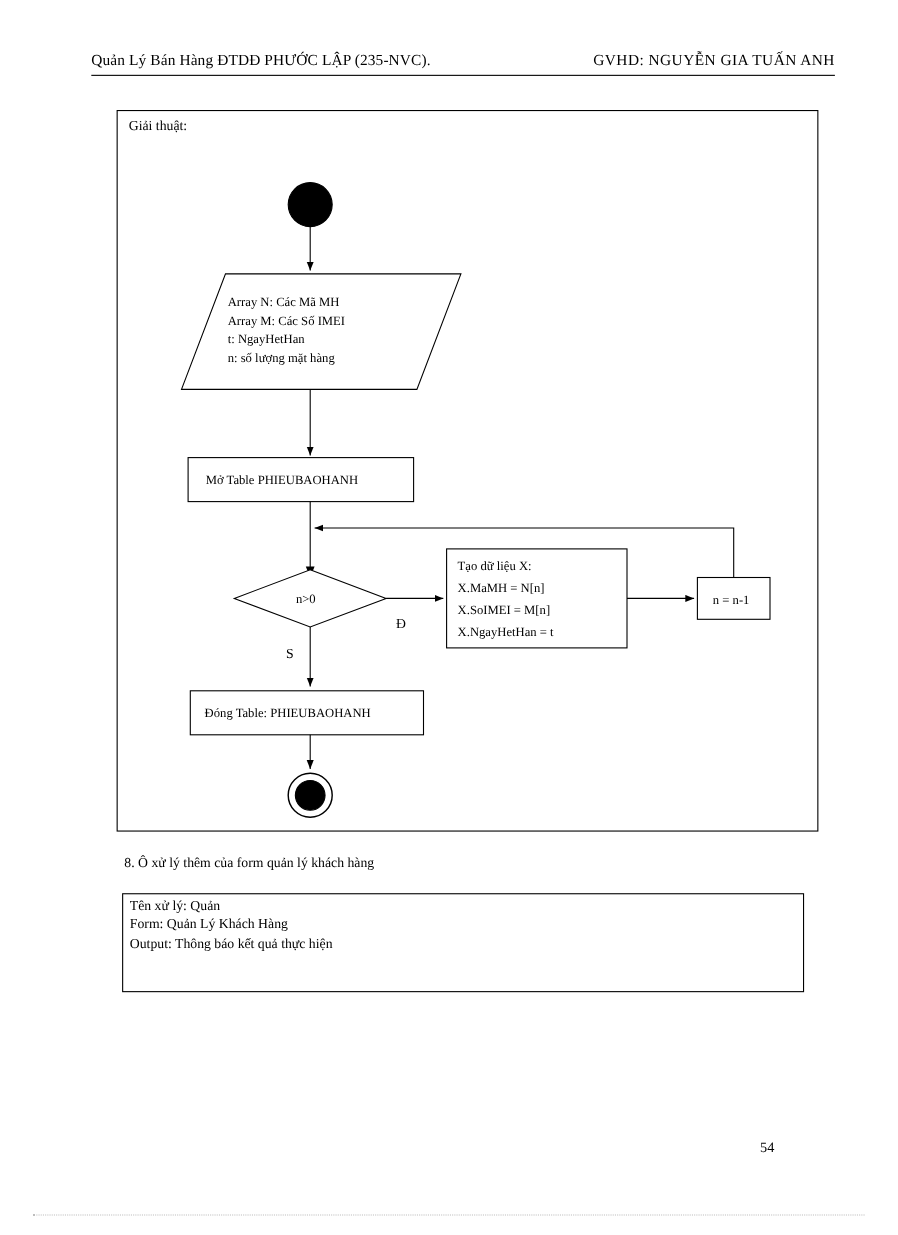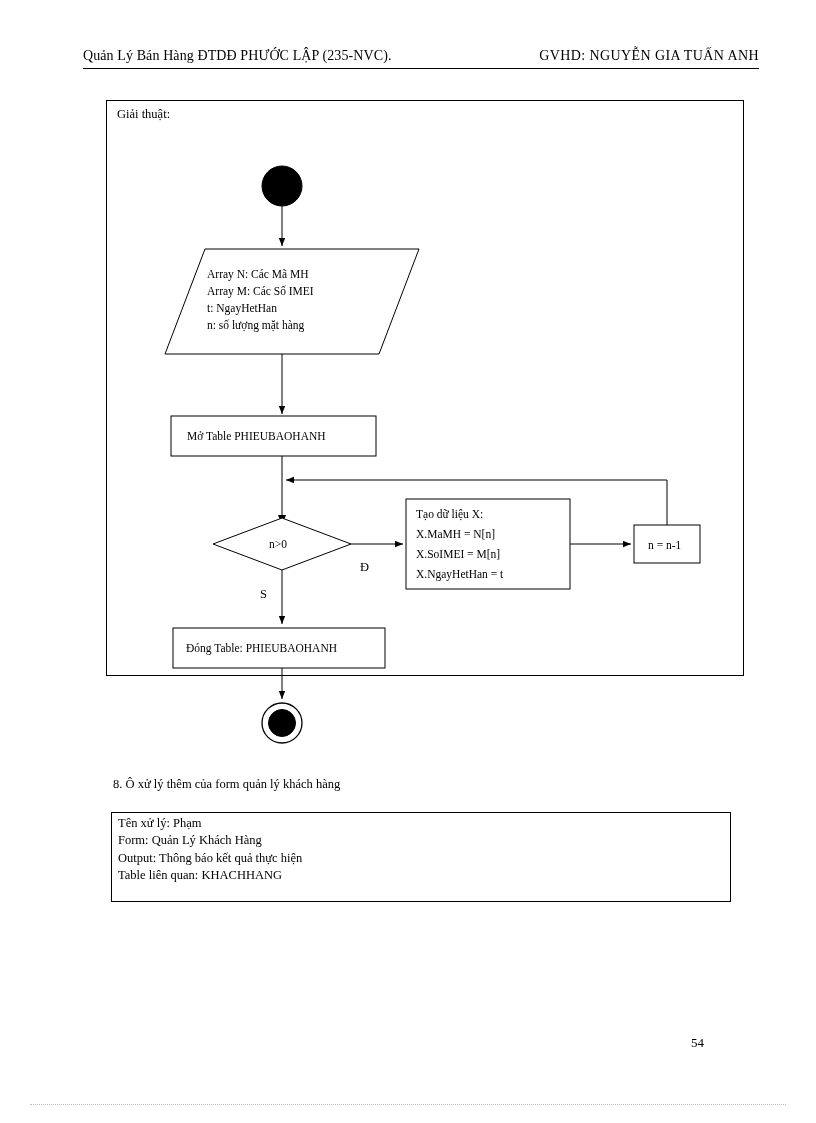--- a/index.html
+++ b/index.html
@@ -56,21 +56,21 @@
     height: 1px;
     background: #000;
   }
 
   
   .algo-frame {
     position: absolute;
     left: 106px;
     top: 100px;
     width: 638px;
-    height: 576px;
+    height: 656px;
     border: 1px solid #000;
     box-sizing: border-box;
     background: #fff;
   }
   .algo-label {
     position: absolute;
     left: 10px;
     top: 6px;
     font-size: 12.5px;
   }
@@ -219,24 +219,23 @@
       <line x1="175" y1="567" x2="175" y2="598" stroke="#000" stroke-width="1" marker-end="url(#arrow)"></line>
 
       <circle cx="175" cy="622" r="20" fill="#fff" stroke="#000" stroke-width="1.3"></circle>
       <circle cx="175" cy="622" r="13.5" fill="#000" stroke="#000" stroke-width="1"></circle>
     </svg>
   </div>
 
   <div class="section-caption">8. Ô xử lý thêm của form quản lý khách hàng</div>
 
   <div class="spec-box">
-    <div class="spec-line">Tên xử lý:  Phạm</div>
+    <div class="spec-line">Tên xử lý:  Quản</div>
     <div class="spec-line">Form:  Quản Lý Khách Hàng</div>
     <div class="spec-line">Output: Thông báo kết quả thực hiện</div>
-    <div class="spec-line">Table liên quan: KHACHHANG</div>
   </div>
 
   <div class="footer">
     <div class="footer-page">54</div>
   </div>
 
   <div class="bottom-rule"></div>
 
 </div>
 

